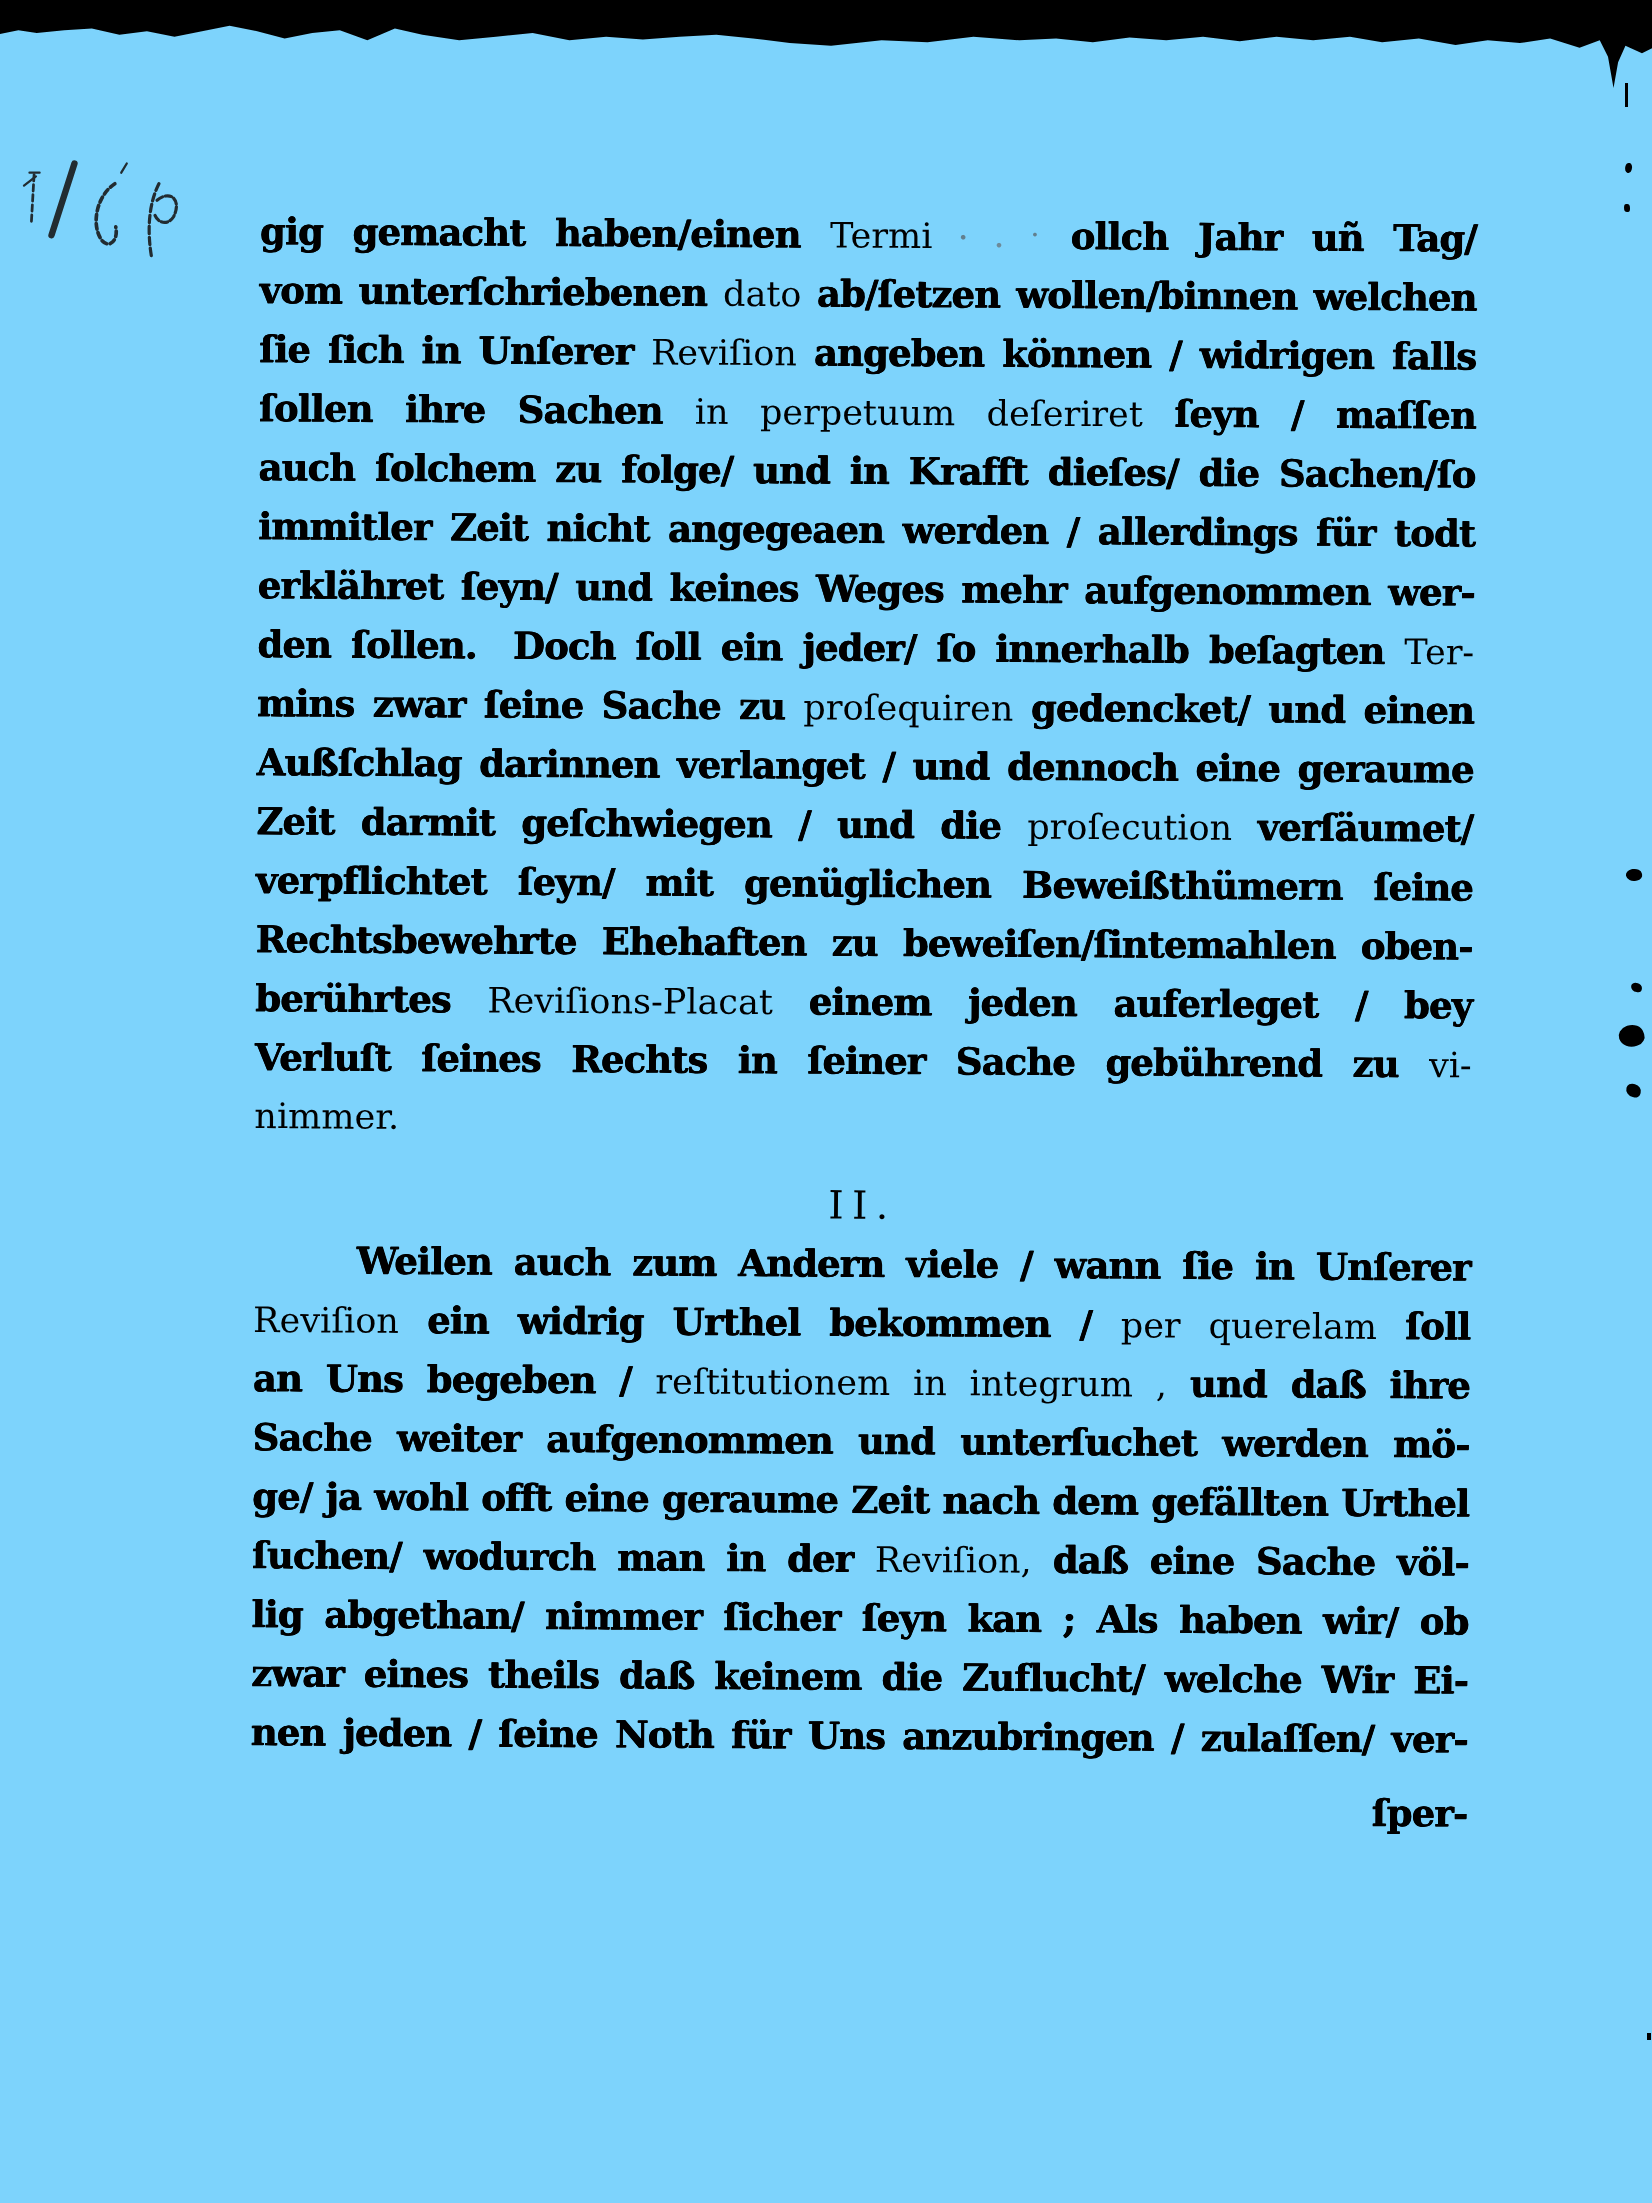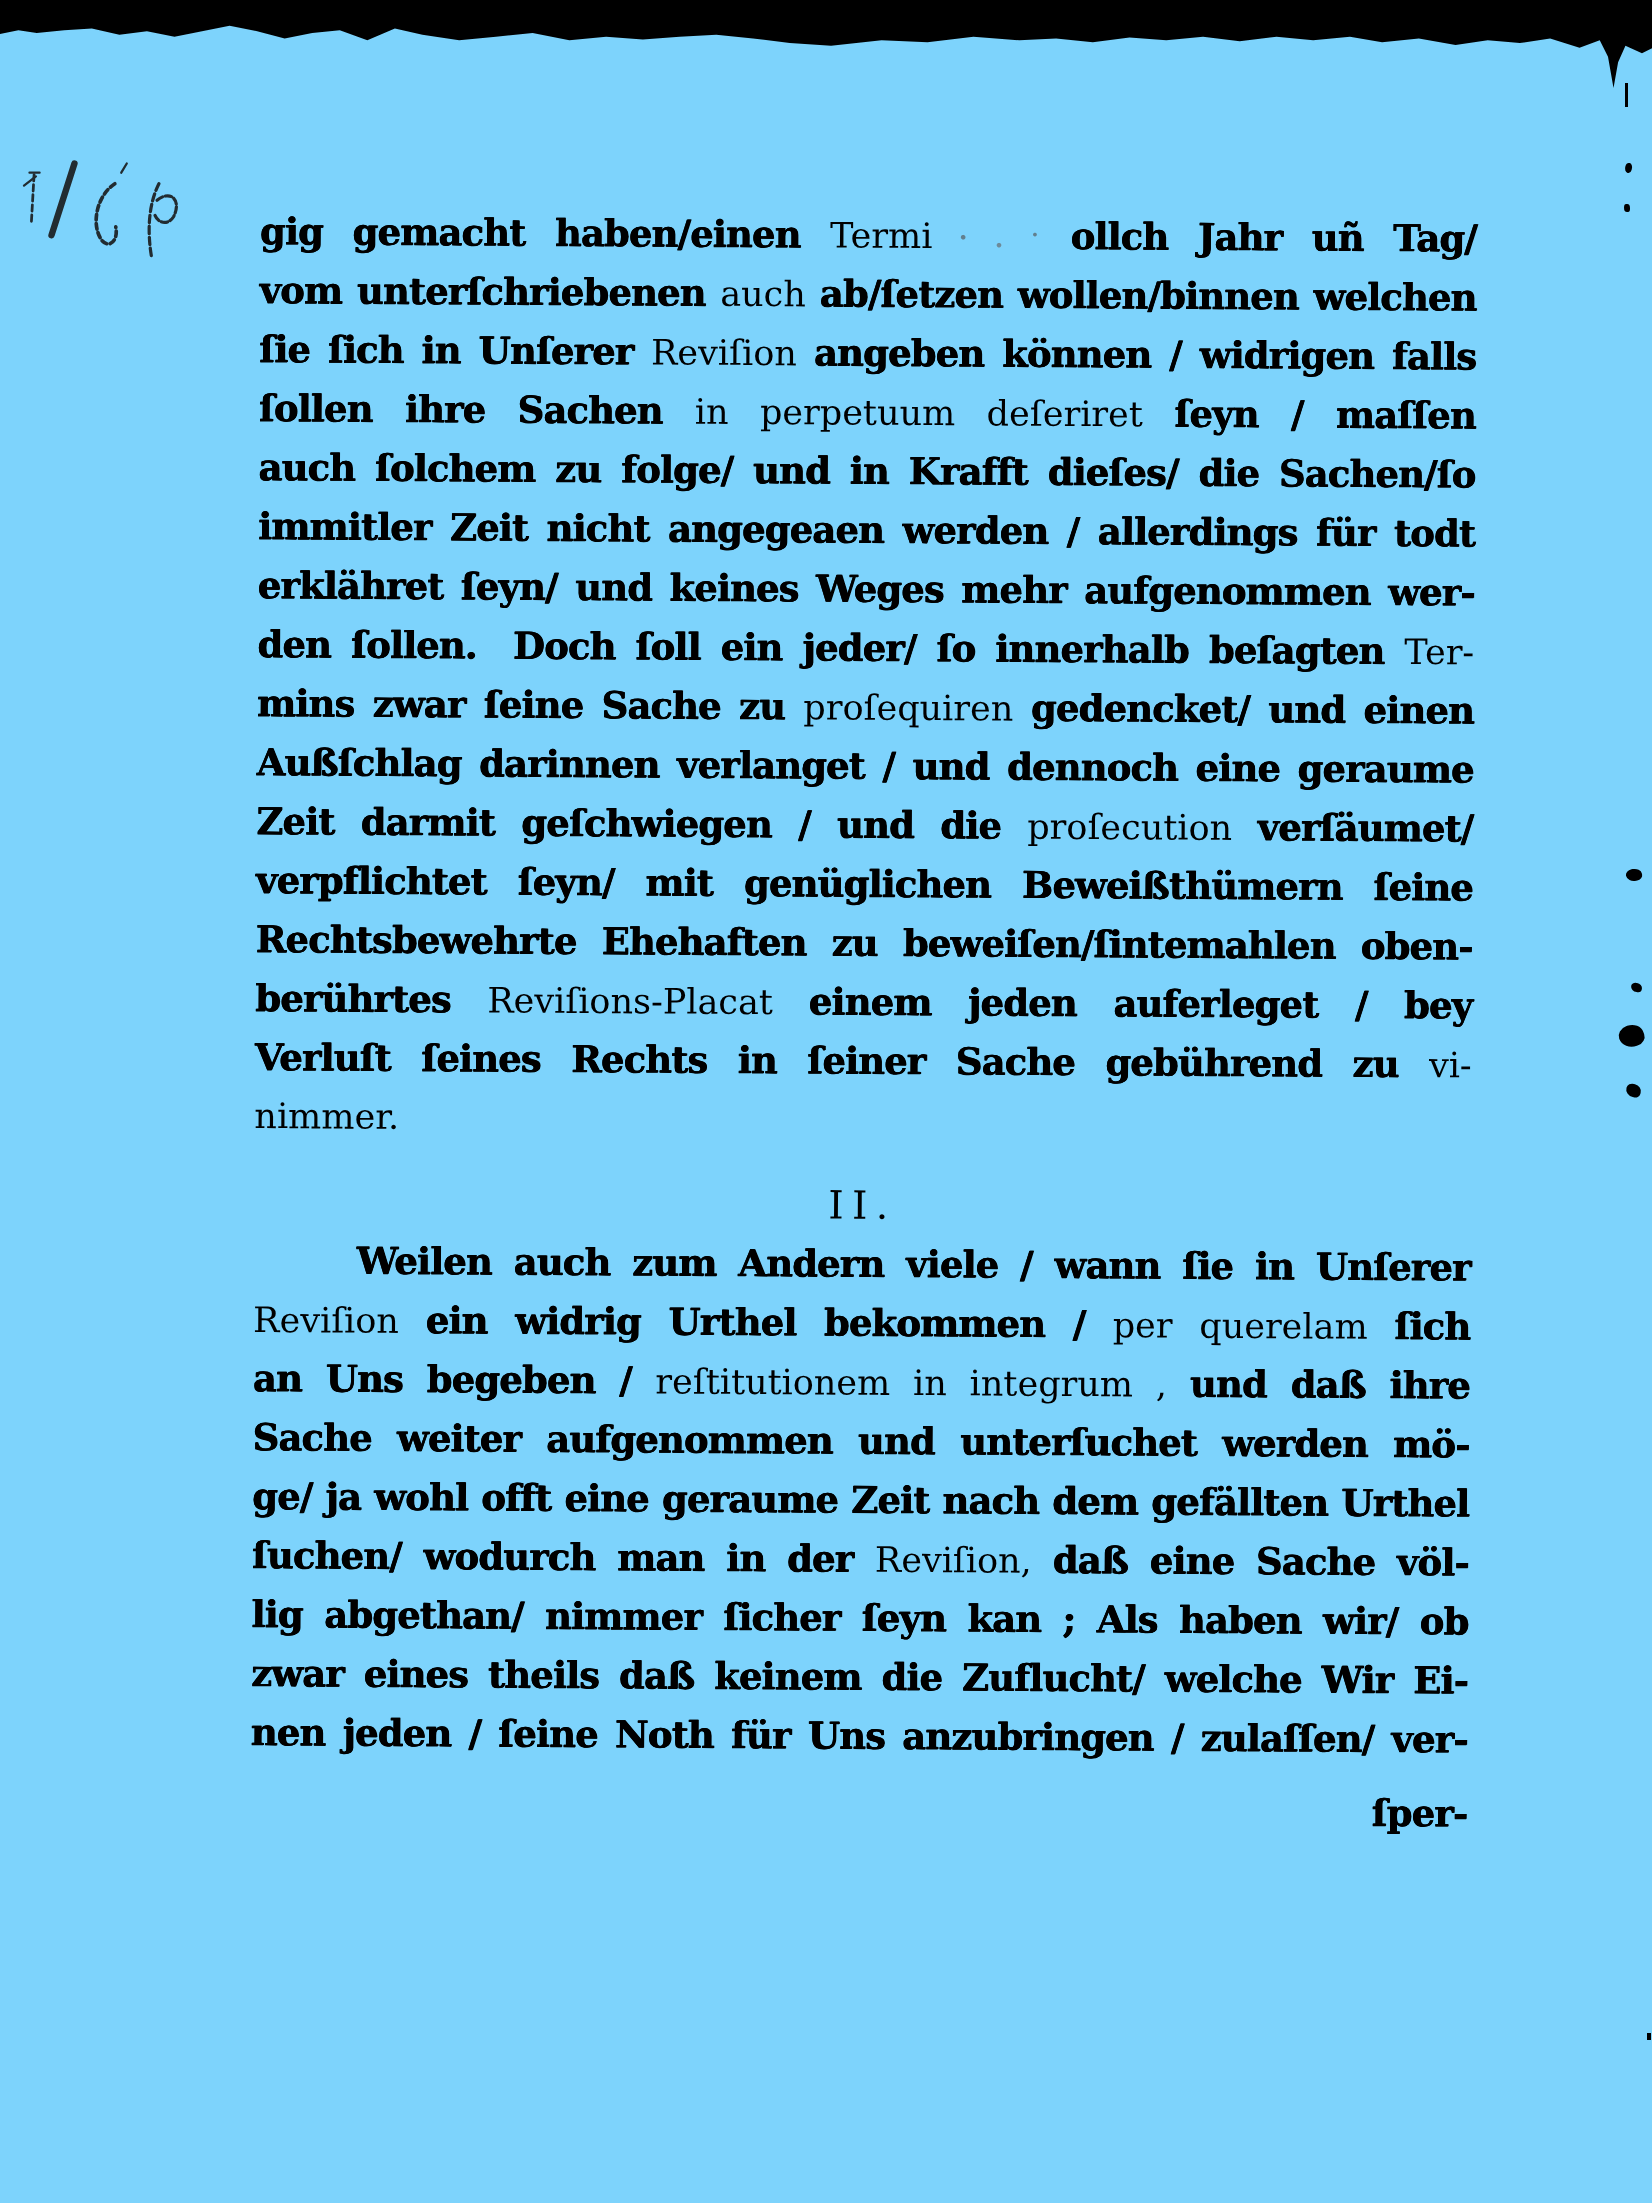--- a/index.html
+++ b/index.html
@@ -52,40 +52,40 @@
     <path d="M44,108 L69,30" stroke-width="7"></path>
     <path d="M113,52 C94,64 86,96 99,114 C107,123 117,114 114,99" stroke-width="4" stroke-dasharray="6 4"></path>
     <path d="M120,40 L126,30" stroke-width="2.5"></path>
     <path d="M161,52 C150,74 148,102 153,132" stroke-width="3.5" stroke-dasharray="8 4"></path>
     <path d="M159,70 C174,58 186,70 177,88 C170,99 158,94 156,84" stroke-width="3.5" stroke-dasharray="7 3"></path>
   </svg>
 
   <div class="text-block">
     <div>
         <div class="line"><span class="f">gig gemacht haben/einen </span><span class="a">Termi</span><span class="gap"></span><span class="f">ollch Jahr uñ Tag/</span></div>
-        <div class="line"><span class="f">vom unterſchriebenen </span><span class="a">auch </span><span class="f">ab/ſetzen wollen/binnen welchen</span></div>
+        <div class="line"><span class="f">vom unterſchriebenen </span><span class="a">dato </span><span class="f">ab/ſetzen wollen/binnen welchen</span></div>
         <div class="line"><span class="f">ſie ſich in Unſerer </span><span class="a">Reviſion </span><span class="f">angeben können / widrigen falls</span></div>
         <div class="line"><span class="f">ſollen ihre Sachen </span><span class="a">in perpetuum deſeriret </span><span class="f">ſeyn / maſſen</span></div>
         <div class="line"><span class="f">auch ſolchem zu folge/ und in Krafft dieſes/ die Sachen/ſo</span></div>
         <div class="line"><span class="f">immitler Zeit nicht angegeaen werden / allerdings für todt</span></div>
         <div class="line"><span class="f">erklähret ſeyn/ und keines Weges mehr aufgenommen wer-</span></div>
         <div class="line"><span class="f">den ſollen. Doch ſoll ein jeder/ ſo innerhalb beſagten </span><span class="a">Ter-</span></div>
         <div class="line"><span class="f">mins zwar ſeine Sache zu </span><span class="a">proſequiren </span><span class="f">gedencket/ und einen</span></div>
         <div class="line"><span class="f">Außſchlag darinnen verlanget / und dennoch eine geraume</span></div>
         <div class="line"><span class="f">Zeit darmit geſchwiegen / und die </span><span class="a">proſecution </span><span class="f">verſäumet/</span></div>
         <div class="line"><span class="f">verpflichtet ſeyn/ mit genüglichen Beweißthümern ſeine</span></div>
         <div class="line"><span class="f">Rechtsbewehrte Ehehaften zu beweiſen/ſintemahlen oben-</span></div>
         <div class="line"><span class="f">berührtes </span><span class="a">Reviſions-Placat </span><span class="f">einem jeden auferleget / bey</span></div>
         <div class="line"><span class="f">Verluſt ſeines Rechts in ſeiner Sache gebührend zu </span><span class="a">vi-</span></div>
         <div class="line noj"><span class="a">nimmer.</span></div>
       </div>
     <div class="heading">II.</div>
     <div>
         <div class="line indent"><span class="f">Weilen auch zum Andern viele / wann ſie in Unſerer</span></div>
-        <div class="line"><span class="a">Reviſion </span><span class="f">ein widrig Urthel bekommen / </span><span class="a">per querelam </span><span class="f">ſich</span></div>
+        <div class="line"><span class="a">Reviſion </span><span class="f">ein widrig Urthel bekommen / </span><span class="a">per querelam </span><span class="f">ſoll</span></div>
         <div class="line"><span class="f">an Uns begeben / </span><span class="a">reſtitutionem in integrum , </span><span class="f">und daß ihre</span></div>
         <div class="line"><span class="f">Sache weiter aufgenommen und unterſuchet werden mö-</span></div>
         <div class="line"><span class="f">ge/ ja wohl offt eine geraume Zeit nach dem gefällten Urthel</span></div>
         <div class="line"><span class="f">ſuchen/ wodurch man in der </span><span class="a">Reviſion, </span><span class="f">daß eine Sache völ-</span></div>
         <div class="line"><span class="f">lig abgethan/ nimmer ſicher ſeyn kan ; Als haben wir/ ob</span></div>
         <div class="line"><span class="f">zwar eines theils daß keinem die Zuflucht/ welche Wir Ei-</span></div>
         <div class="line"><span class="f">nen jeden / ſeine Noth für Uns anzubringen / zulaſſen/ ver-</span></div>
       </div>
     <div class="catchword-line">
       <span class="f">ſper-</span>

